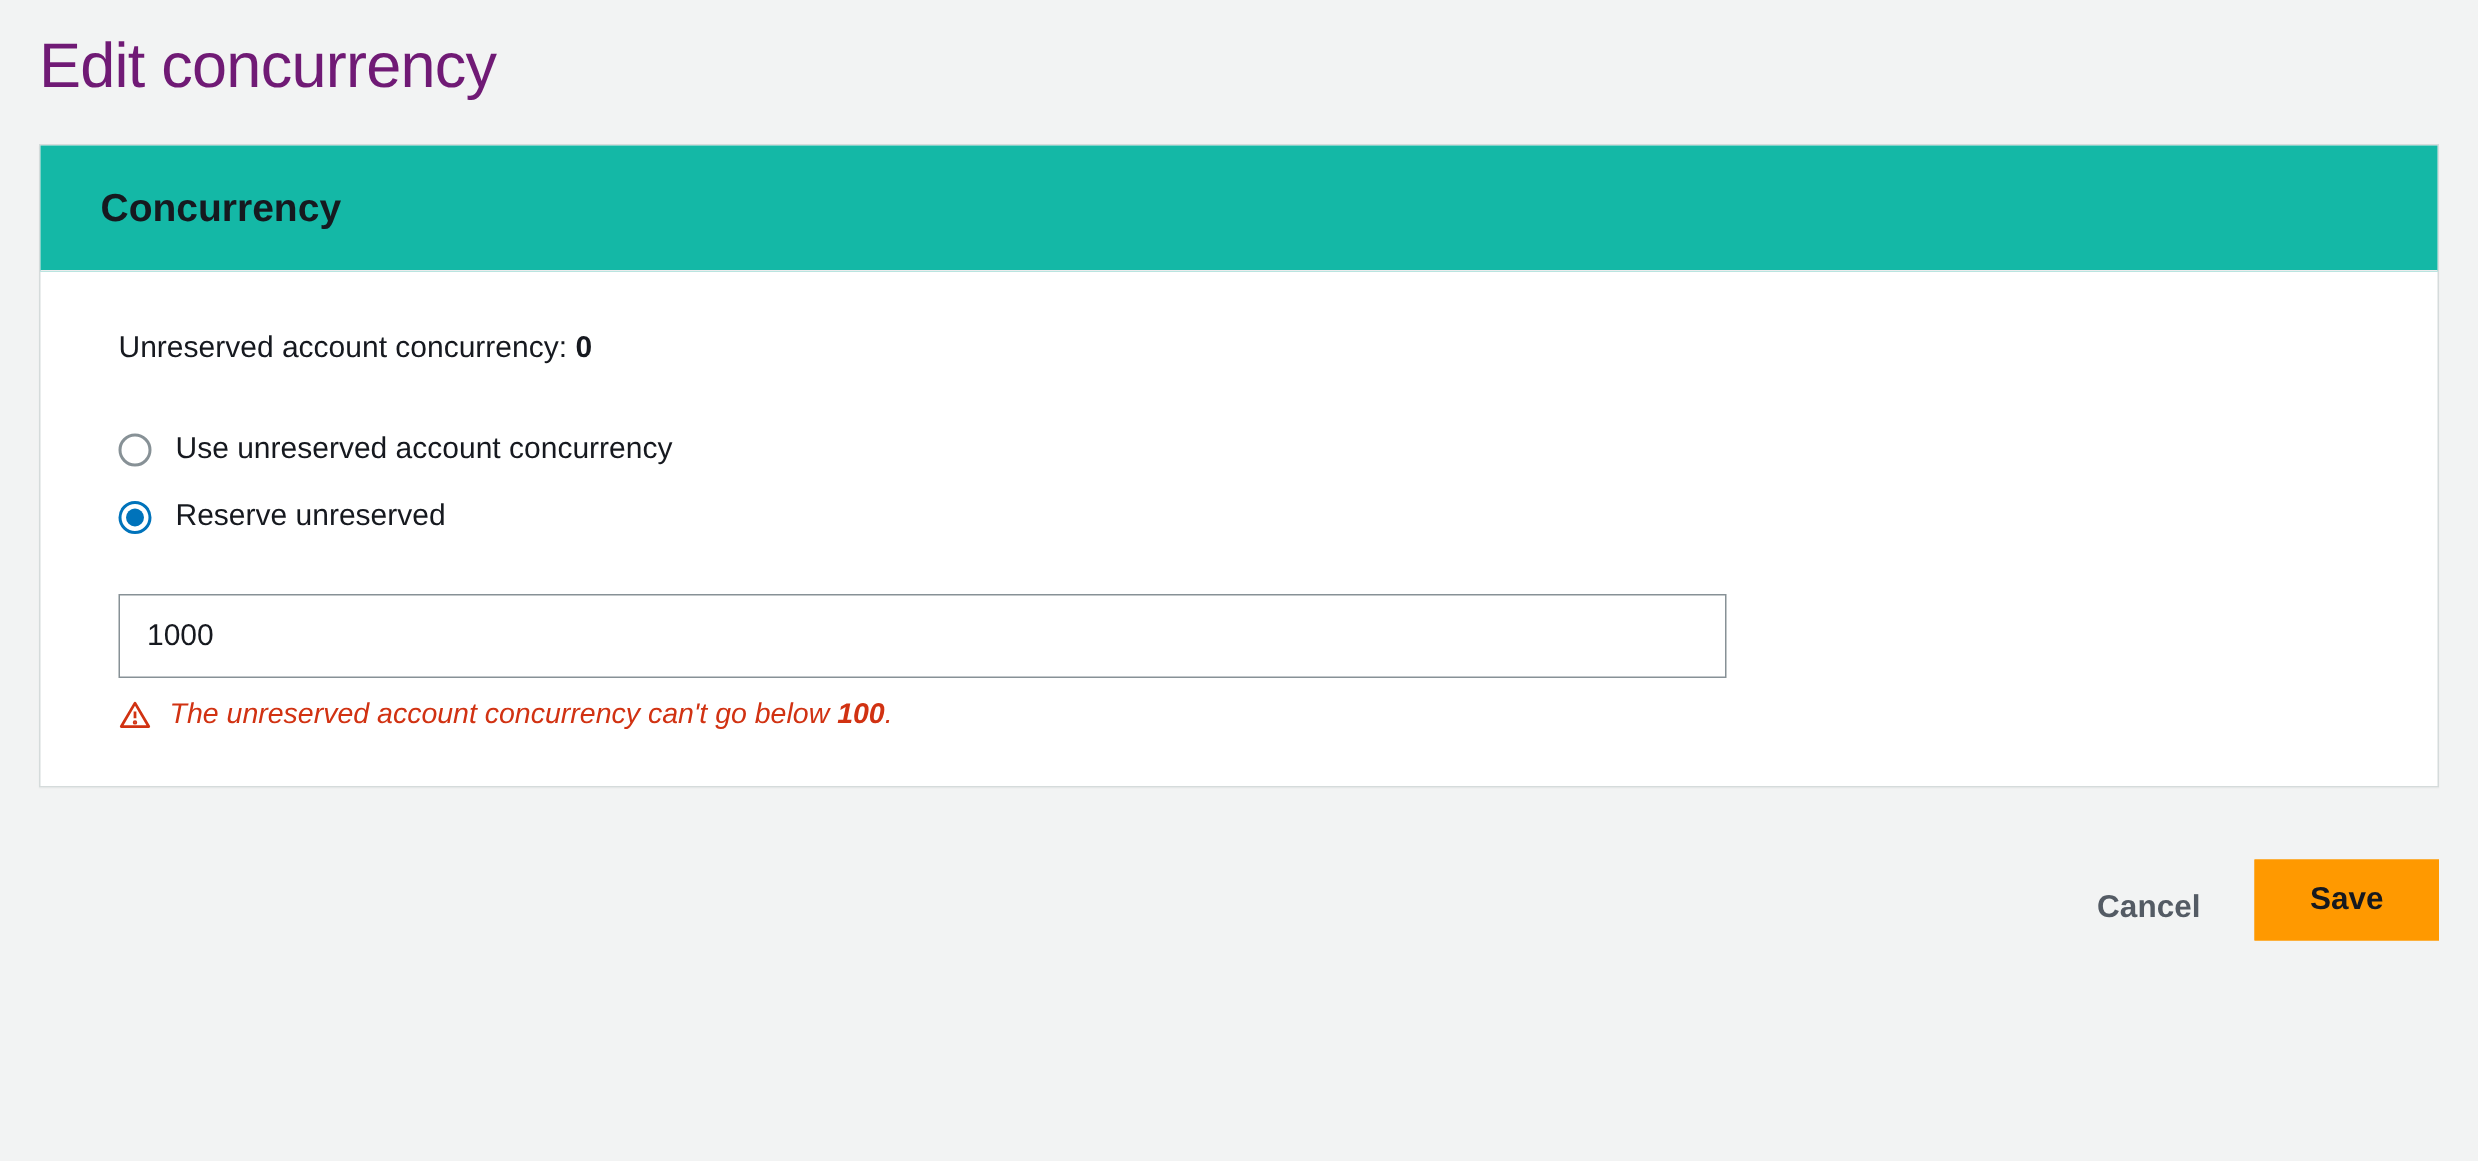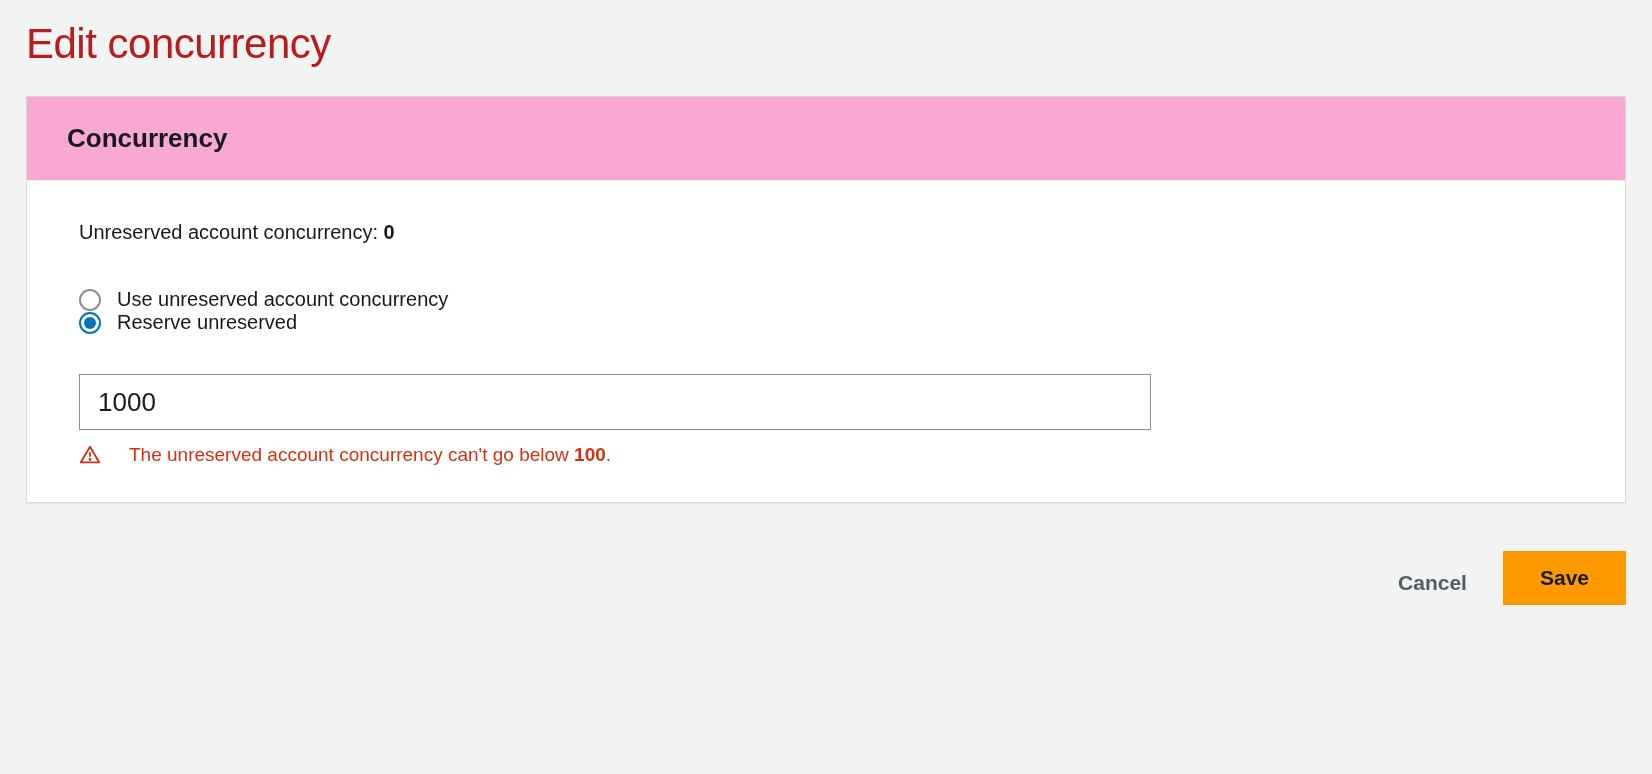--- a/index.html
+++ b/index.html
@@ -9,31 +9,31 @@
     }
     body {
       font-family: "Amazon Ember", "Helvetica Neue", Arial, sans-serif;
       background: #f2f3f3;
       padding: 20px 26px;
       color: #16191f;
     }
     .page-title {
       font-size: 42px;
       font-weight: 400;
-      color: #b91c1c;
+      color: #701a75;
       margin-bottom: 28px;
       letter-spacing: -0.5px;
     }
     .panel {
       background: #ffffff;
       border: 1px solid #d5dbdb;
       box-shadow: 0 1px 1px rgba(0,0,0,0.05);
     }
     .panel-header {
-      background: #f9a8d4;
+      background: #14b8a6;
       border-bottom: 1px solid #eaeded;
       padding: 26px 40px;
     }
     .panel-header-title {
       font-size: 26px;
       font-weight: 700;
       color: #16191f;
     }
     .panel-body {
       padding: 40px 40px 36px 40px;
@@ -43,20 +43,21 @@
       font-size: 20px;
       color: #16191f;
       margin-bottom: 44px;
     }
     .unreserved-line .value {
       font-weight: 700;
     }
     .radio-group {
       display: flex;
       flex-direction: column;
+      gap: 22px;
       margin-bottom: 40px;
     }
     .radio-row {
       display: flex;
       align-items: center;
       gap: 16px;
       cursor: pointer;
     }
     .radio-circle {
       width: 22px;
@@ -82,32 +83,33 @@
     .radio-label {
       font-size: 20px;
       color: #16191f;
     }
     .concurrency-input {
       width: 1072px;
       max-width: 100%;
       height: 56px;
       border: 1px solid #879196;
       background: #ffffff;
-      font-size: 26px;
+      font-size: 20px;
       padding: 0 18px;
       color: #16191f;
       outline: none;
     }
     .error-row {
       display: flex;
       align-items: center;
-      gap: 28px;
+      gap: 12px;
       margin-top: 14px;
       color: #d13212;
       font-size: 19px;
+      font-style: italic;
     }
     .error-row .bold {
       font-weight: 700;
     }
     .warning-icon {
       width: 22px;
       height: 22px;
       flex-shrink: 0;
     }
     .footer {

